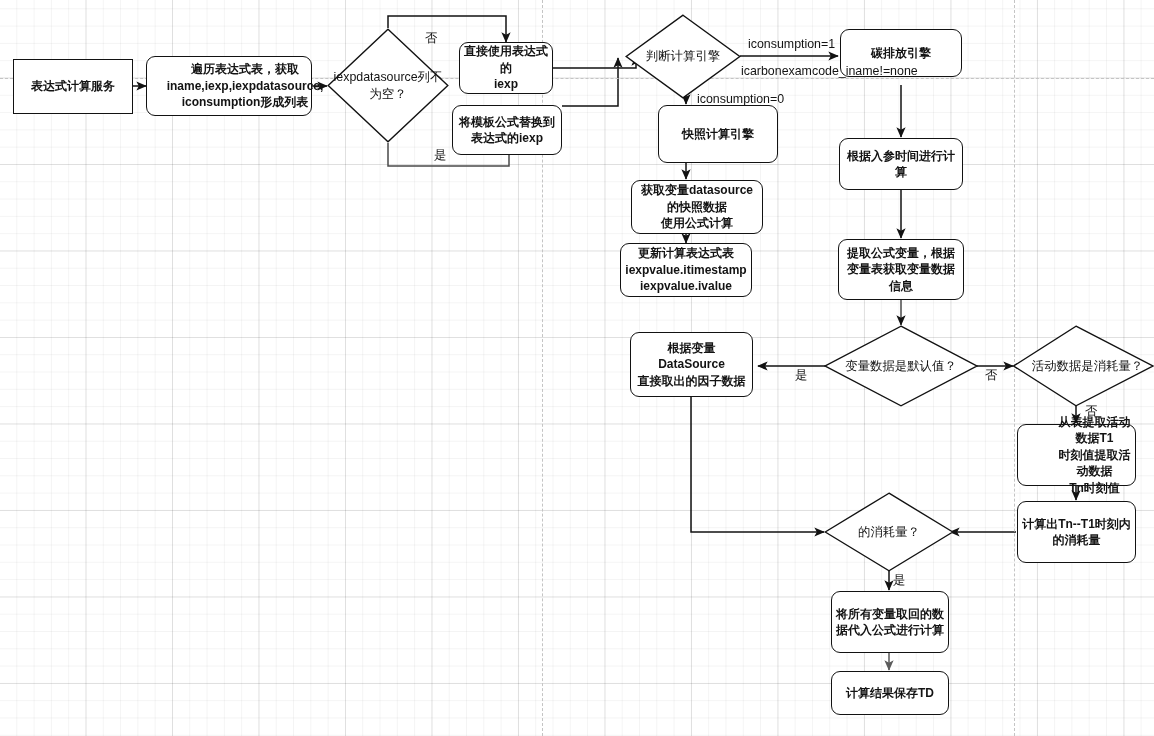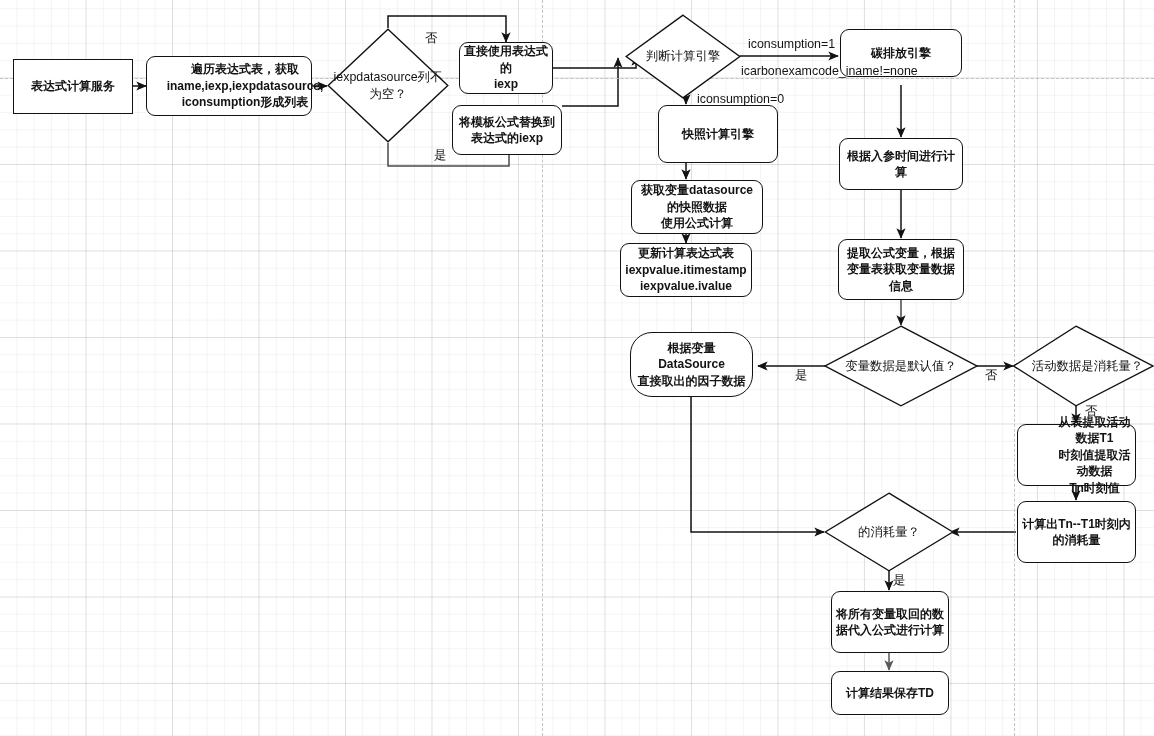--- a/index.html
+++ b/index.html
@@ -242,21 +242,21 @@
     <div class="dlabel">变量数据是默认值？</div>
   </div>
 
   <div class="diamond-wrap" style="left:1013px; top:325px; width:141px; height:82px;">
     <svg width="141" height="82" viewBox="0 0 141 82">
       <polygon points="63,1.2 139.8,41 63,80.8 0.6,41" fill="#ffffff" stroke="#121212" stroke-width="1.4"></polygon>
     </svg>
     <div class="dlabel" style="padding-left:4px;">活动数据是消耗量？</div>
   </div>
 
-  <div class="node round" style="left:630px; top:332px; width:123px; height:65px;border-radius:22px;">
+  <div class="node round" style="left:630px; top:332px; width:123px; height:65px;">
     <span class="inner">根据变量DataSource
 直接取出的因子数据</span>
   </div>
 
   <div class="node round" style="left:1017px; top:424px; width:119px; height:62px;padding-left:36px;">
     <span class="inner">从表提取活动数据T1
 时刻值提取活动数据
 Tn时刻值</span>
   </div>
 

